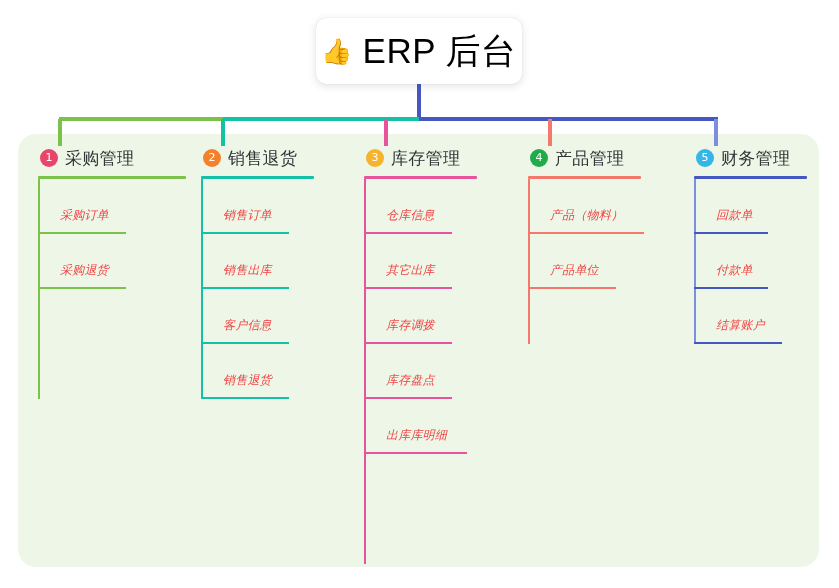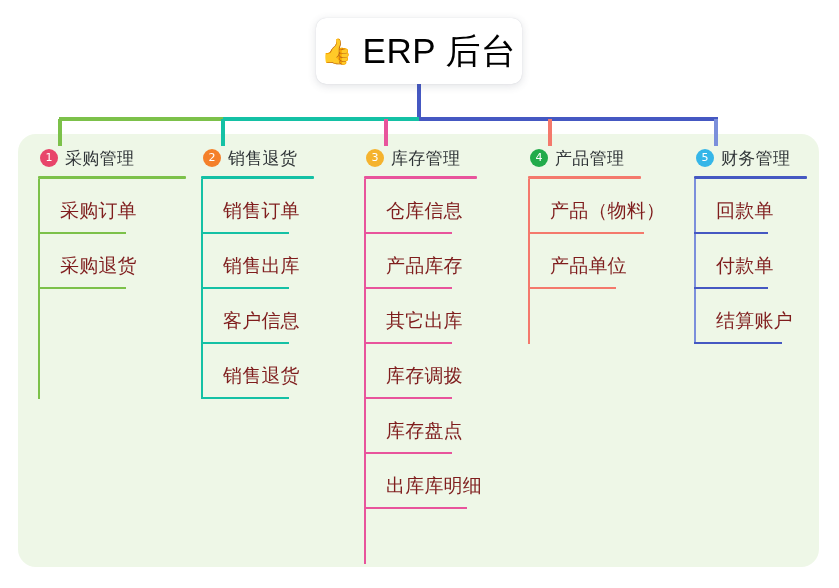--- a/index.html
+++ b/index.html
@@ -116,24 +116,25 @@
   }
   .leaf {
     position: relative;
     height: 55px;
     box-sizing: border-box;
   }
   .leaf-label {
     position: absolute;
     left: 22px;
     bottom: 10px;
-    font-size: 19px;
-    color: #7f1d1d;
+    font-size: 12px;
+    color: #ef4444;
     white-space: nowrap;
     letter-spacing: 0.2px;
+    font-style: italic;
   }
   .leaf-rule {
     position: absolute;
     left: 0;
     bottom: 0;
     height: 1.6px;
   }
   .leaf-spine {
     position: absolute;
     left: 0;
@@ -216,24 +217,20 @@
           <span class="branch-title">库存管理</span>
         </div>
         <div class="branch-rule" style="background: rgb(232, 84, 156); width: 113px;"></div>
         <div class="leaves">
           <div class="leaf-spine" style="background: rgb(232, 84, 156); height: 385px;"></div>
           <div class="leaf">
             <span class="leaf-label">仓库信息</span>
             <div class="leaf-rule" style="background: rgb(232, 84, 156); width: 88px;"></div>
           </div>
           <div class="leaf">
-            <span class="leaf-label">产品库存</span>
-            <div class="leaf-rule" style="background: rgb(232, 84, 156); width: 88px;"></div>
-          </div>
-          <div class="leaf">
             <span class="leaf-label">其它出库</span>
             <div class="leaf-rule" style="background: rgb(232, 84, 156); width: 88px;"></div>
           </div>
           <div class="leaf">
             <span class="leaf-label">库存调拨</span>
             <div class="leaf-rule" style="background: rgb(232, 84, 156); width: 88px;"></div>
           </div>
           <div class="leaf">
             <span class="leaf-label">库存盘点</span>
             <div class="leaf-rule" style="background: rgb(232, 84, 156); width: 88px;"></div>

